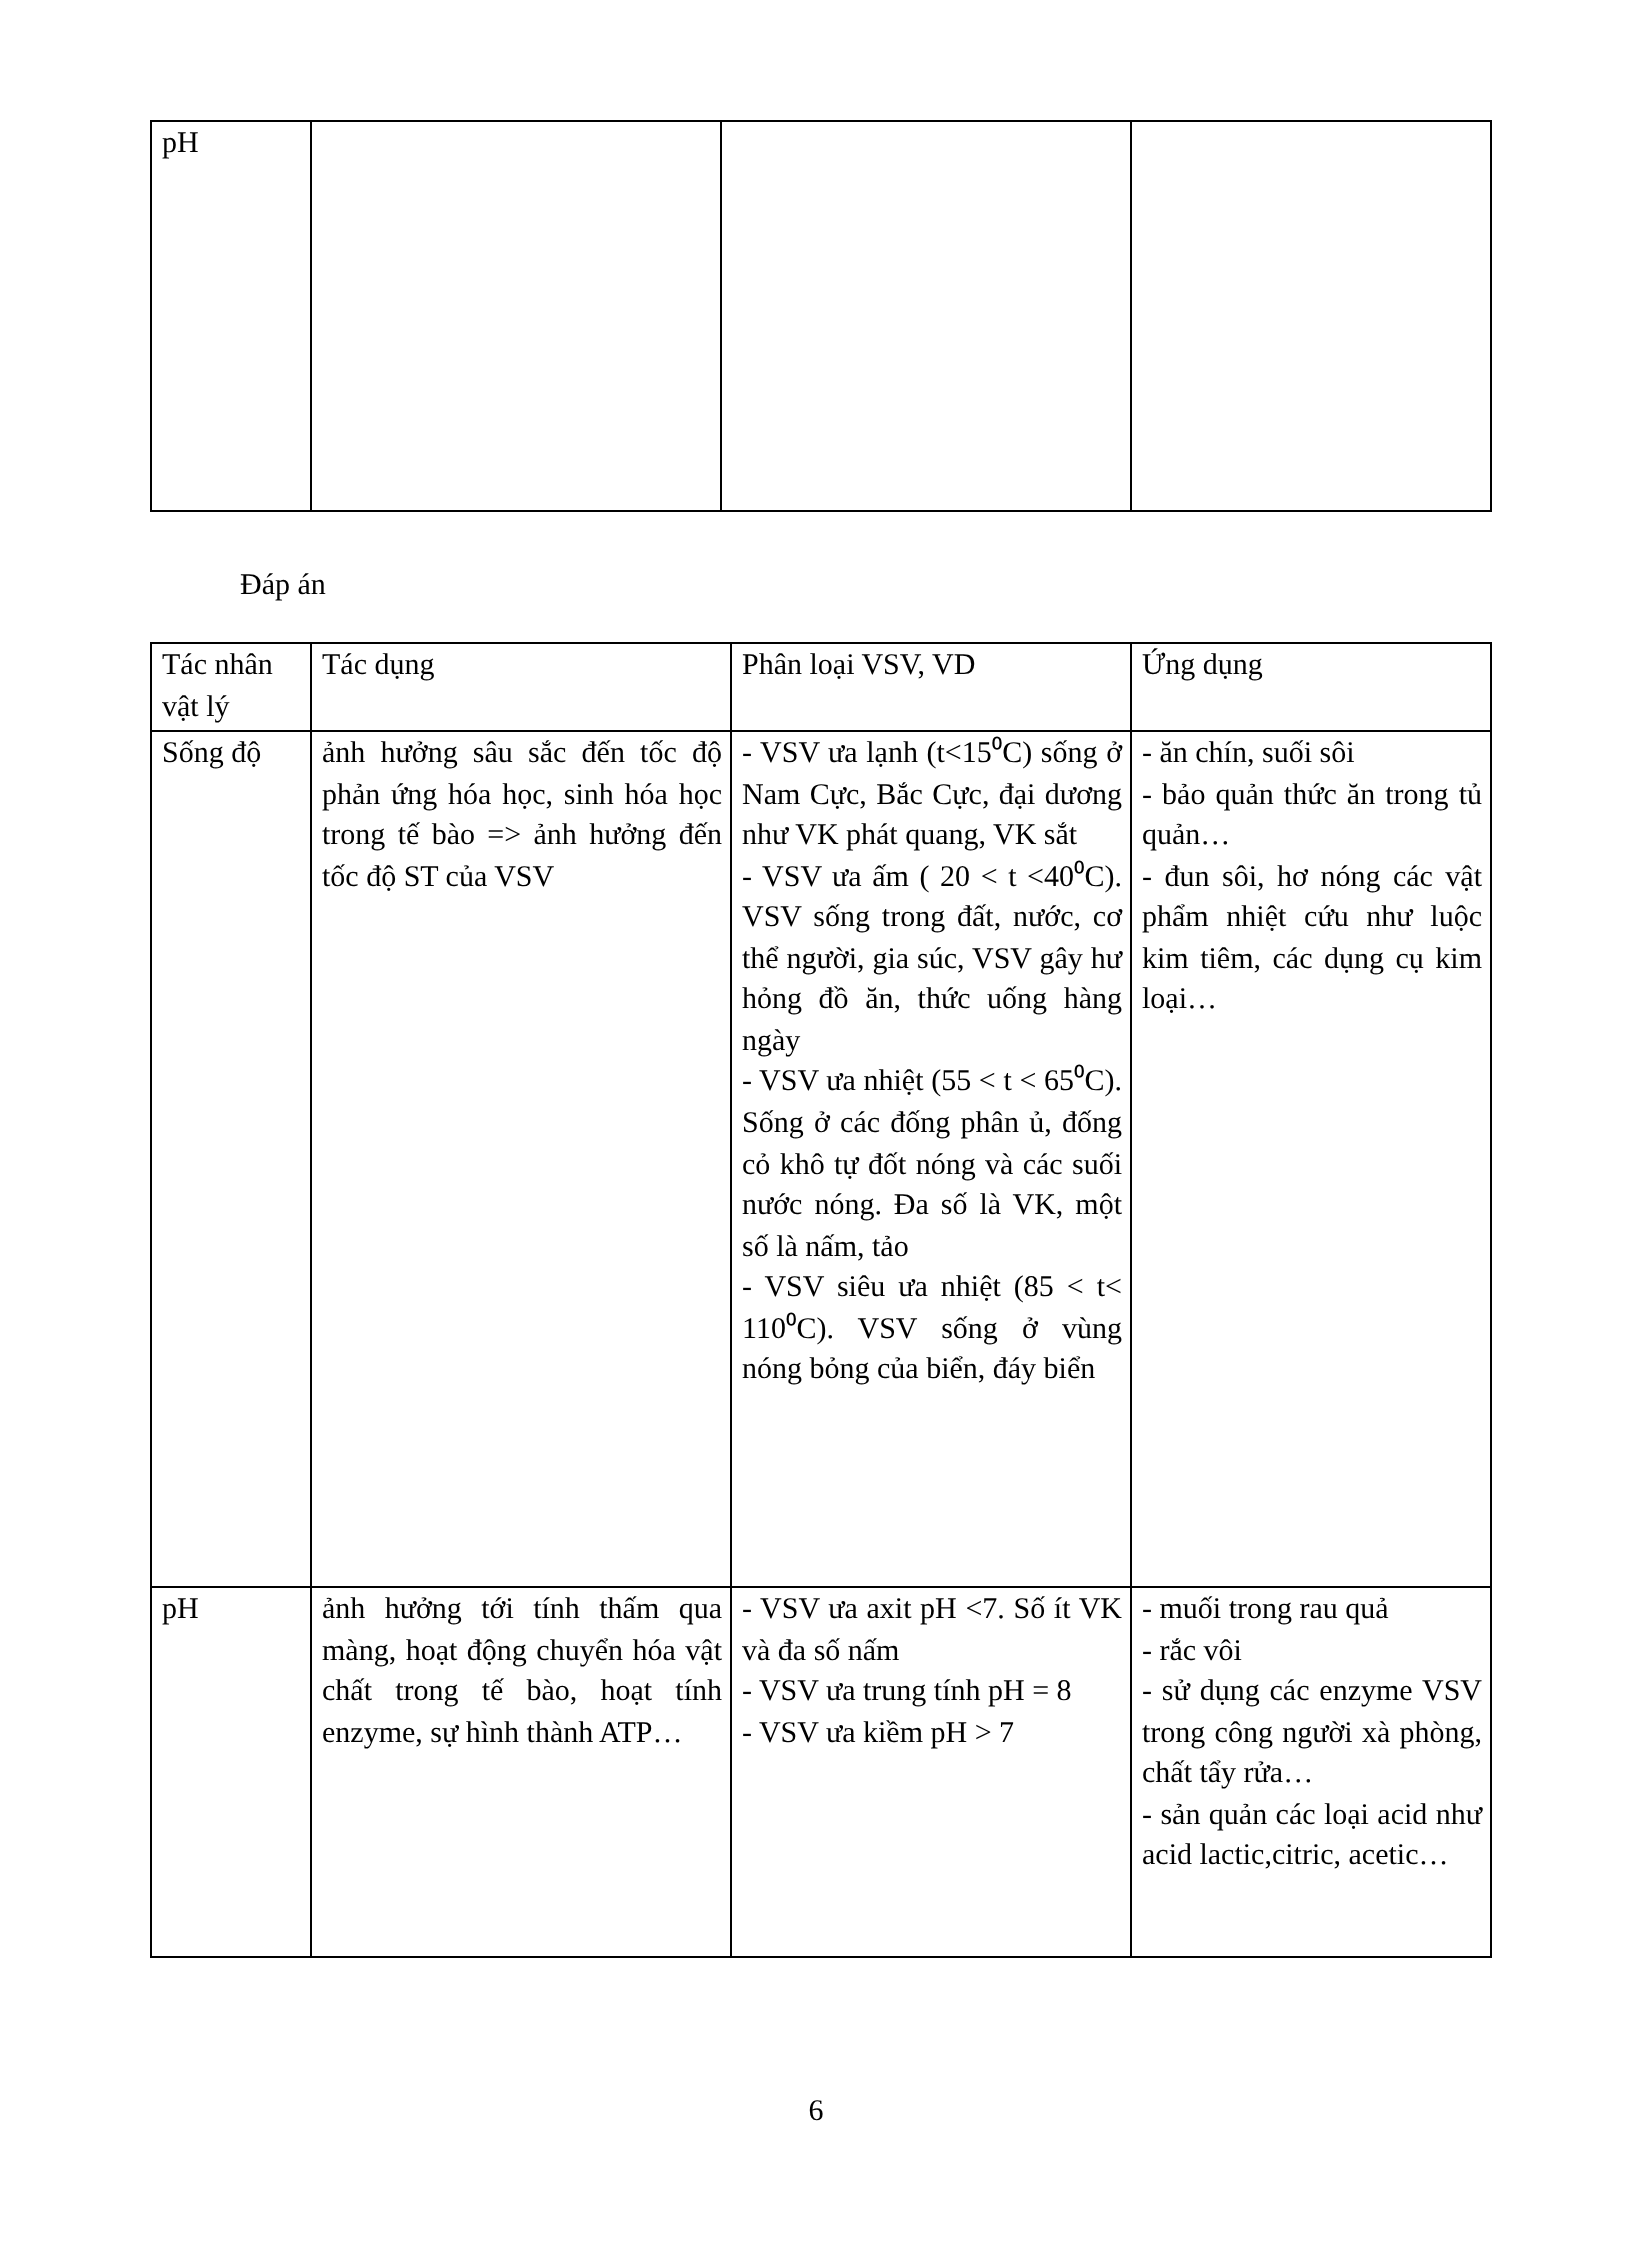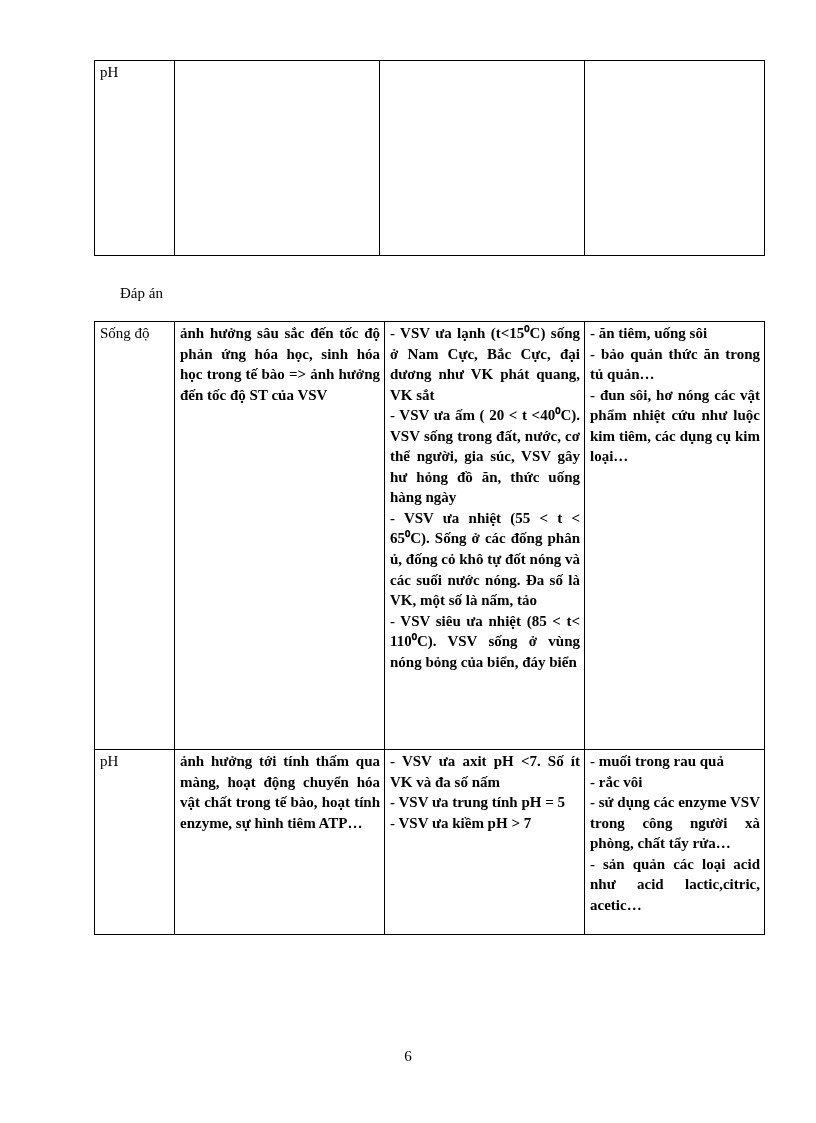--- a/index.html
+++ b/index.html
@@ -9,21 +9,21 @@
     height: 1123px;
     background: #ffffff;
     font-family: "Liberation Serif", serif;
     font-size: 15px;
     color: #000000;
     position: relative;
   }
   table.doc-table {
     border-collapse: collapse;
     table-layout: fixed;
-    margin-left: 94px;
+    margin-left: 75px;
     width: 670px;
   }
   table.doc-table td, table.doc-table th {
     border: 1px solid #000000;
     padding: 1px 4px 1px 5px;
     vertical-align: top;
     font-weight: normal;
     text-align: left;
     line-height: 1.37;
     overflow: hidden;
@@ -34,21 +34,21 @@
   .answer-heading {
     margin: 27px 0 0 120px;
     line-height: 1.4;
     width: fit-content;
   }
   .answer-table { margin-top: 17px; }
   .answer-table tr.hdr th { height: 40px; }
   .answer-table tr.r1 td { height: 428px; }
   .answer-table tr.r2 td { height: 185px; }
   th.justify { text-align: justify; }
-  p.cellp { margin: 0; text-align: justify; font-weight: bold; }
+  p.cellp { margin: 0; text-align: justify; }
   .page-number {
     position: absolute;
     left: 0;
     top: 1048px;
     width: 816px;
     text-align: center;
   }
 </style>
 </head>
 <body>
@@ -75,47 +75,53 @@
   <div class="answer-heading">Đáp án</div>
 
   <table class="doc-table answer-table">
     <colgroup>
       <col style="width:80px">
         <col style="width:210px">
         <col style="width:200px">
         <col style="width:180px">
     </colgroup>
     <tbody>
+      <tr class="hdr">
+        <th class="justify">Tác nhân vật lý</th>
+        <th class="v-mid">Tác dụng</th>
+        <th class="v-mid">Phân loại VSV, VD</th>
+        <th class="v-mid">Ứng dụng</th>
+      </tr>
 
       <tr class="r1">
         <td class="v-mid">Sống độ</td>
         <td>
           <p class="cellp">ảnh hưởng sâu sắc đến tốc độ phản ứng hóa học, sinh hóa học trong tế bào =&gt; ảnh hưởng đến tốc độ ST của VSV</p>
         </td>
         <td>
           <p class="cellp">- VSV ưa lạnh (t&lt;15⁰C) sống ở Nam Cực, Bắc Cực, đại dương như VK phát quang, VK sắt</p>
           <p class="cellp">- VSV ưa ấm ( 20 &lt; t &lt;40⁰C). VSV sống trong đất, nước, cơ thể người, gia súc, VSV gây hư hỏng đồ ăn, thức uống hàng ngày</p>
           <p class="cellp">- VSV ưa nhiệt (55 &lt; t &lt; 65⁰C). Sống ở các đống phân ủ, đống cỏ khô tự đốt nóng và các suối nước nóng. Đa số là VK, một số là nấm, tảo</p>
           <p class="cellp">- VSV siêu ưa nhiệt (85 &lt; t&lt; 110⁰C). VSV sống ở vùng nóng bỏng của biển, đáy biển</p>
         </td>
         <td>
-          <p class="cellp">- ăn tiêm, uống sôi</p>
+          <p class="cellp">- ăn chín, suối sôi</p>
           <p class="cellp">- bảo quản thức ăn trong tủ quản…</p>
           <p class="cellp">- đun sôi, hơ nóng các vật phẩm nhiệt cứu như luộc kim tiêm, các dụng cụ kim loại…</p>
         </td>
       </tr>
 
       <tr class="r2">
         <td class="v-mid">pH</td>
         <td>
-          <p class="cellp">ảnh hưởng tới tính thấm qua màng, hoạt động chuyển hóa vật chất trong tế bào, hoạt tính enzyme, sự hình tiêm ATP…</p>
+          <p class="cellp">ảnh hưởng tới tính thấm qua màng, hoạt động chuyển hóa vật chất trong tế bào, hoạt tính enzyme, sự hình thành ATP…</p>
         </td>
         <td>
           <p class="cellp">- VSV ưa axit pH &lt;7. Số ít VK và đa số nấm</p>
-          <p class="cellp">- VSV ưa trung tính pH = 5</p>
+          <p class="cellp">- VSV ưa trung tính pH = 8</p>
           <p class="cellp">- VSV ưa kiềm pH &gt; 7</p>
         </td>
         <td>
           <p class="cellp">- muối trong rau quả</p>
           <p class="cellp">- rắc vôi</p>
           <p class="cellp">- sử dụng các enzyme VSV trong công người xà phòng, chất tẩy rửa…</p>
           <p class="cellp">- sản quản các loại acid như acid lactic,citric, acetic…</p>
         </td>
       </tr>
     </tbody>

